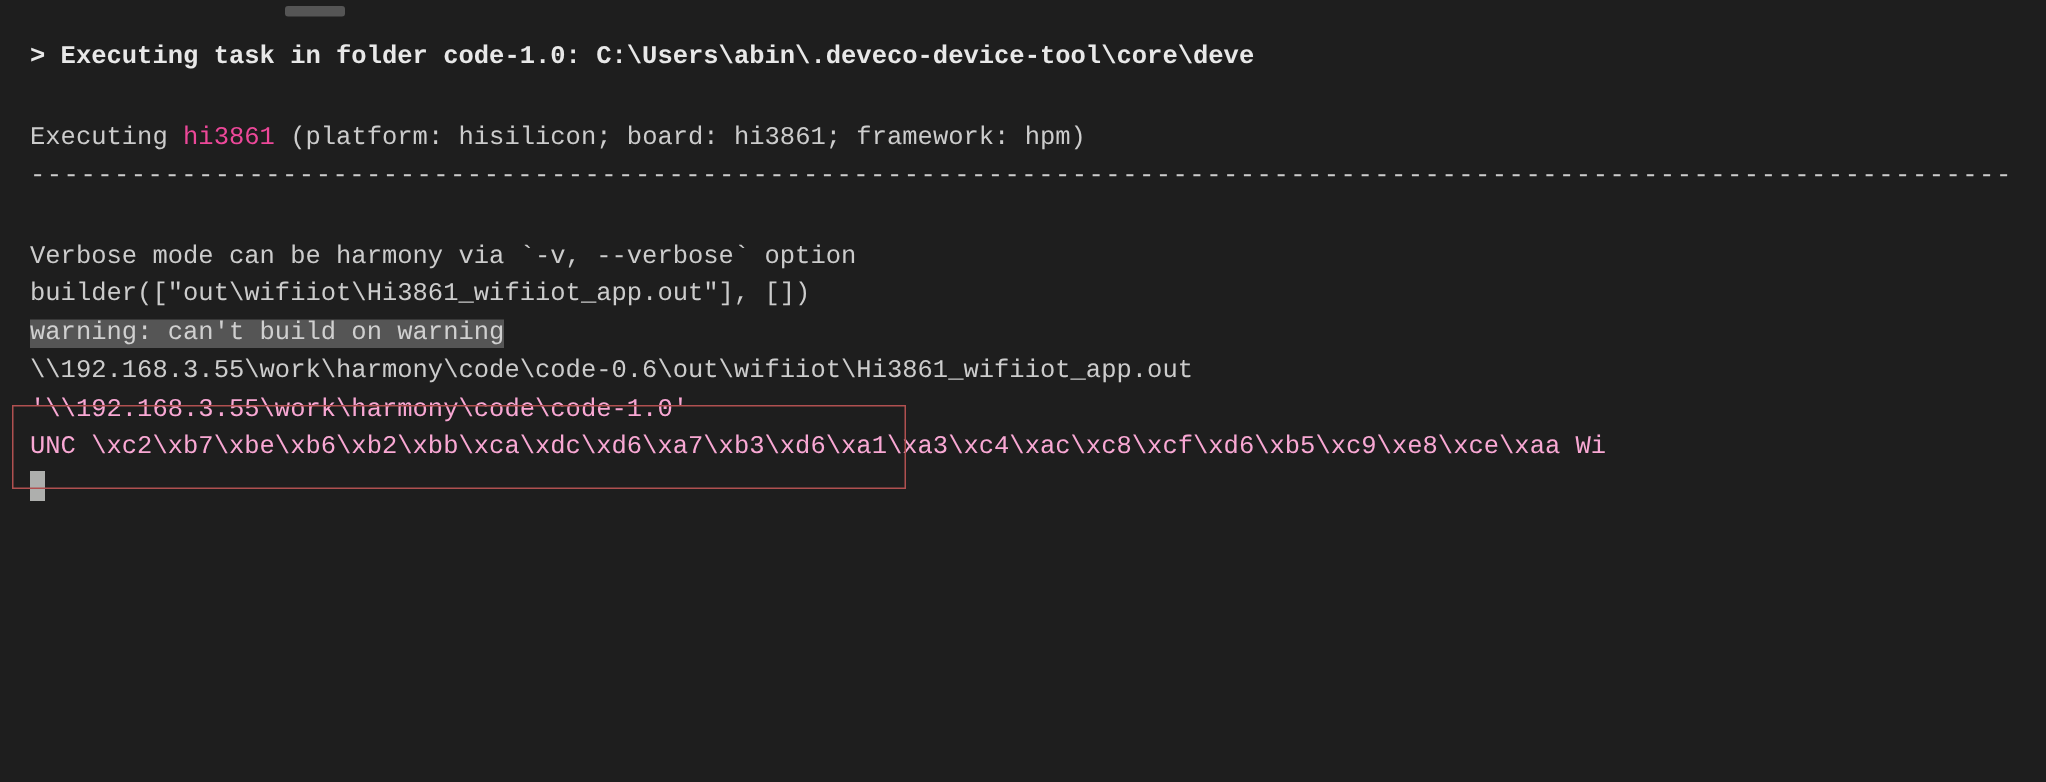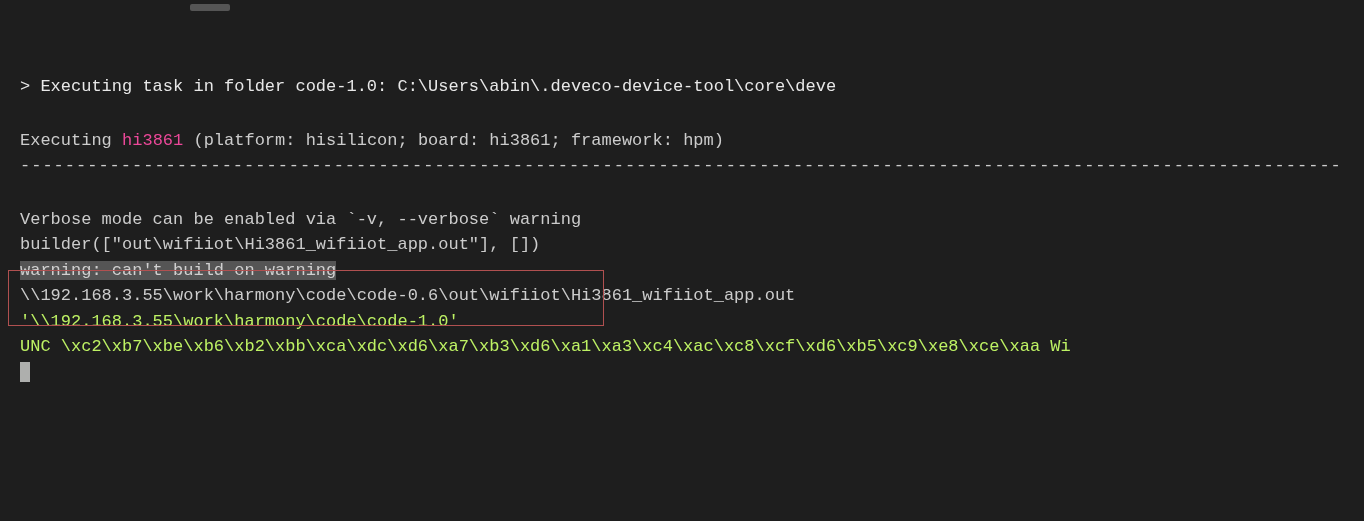--- a/index.html
+++ b/index.html
@@ -28,29 +28,28 @@
       left: 190px;
       width: 40px;
       height: 7px;
       background: #555;
       border-radius: 2px;
     }
     .line {
       white-space: pre;
     }
     .bold {
-      font-weight: normal;
+      font-weight: bold;
       color: #e8e8e8;
-      margin-top: 48px;
     }
     .cyan {
       color: #ec4899;
     }
     .yellow {
-      color: #bef264;
+      color: #f9a8d4;
     }
     .highlight-box {
       position: absolute;
       border: 1px solid #b05050;
       pointer-events: none;
     }
     .selected {
       background-color: #555555;
       color: #d0d0d0;
     }
@@ -77,21 +76,21 @@
 <div class="terminal">
   <div class="scrollbar-hint"></div>
   <div class="spacer"></div>
   <div class="line bold">&gt; Executing task in folder code-1.0: C:\Users\abin\.deveco-device-tool\core\deve</div>
   <div class="spacer"></div>
   <div class="spacer"></div>
   <div class="line"><span>Executing </span><span class="cyan">hi3861</span><span> (platform: hisilicon; board: hi3861; framework: hpm)</span></div>
   <div class="line dashline">---------------------------------------------------------------------------------------------------------------------------</div>
   <div class="spacer"></div>
   <div class="spacer"></div>
-  <div class="line">Verbose mode can be enabled via `-v, --verbose` warning</div>
+  <div class="line">Verbose mode can be harmony via `-v, --verbose` option</div>
   <div class="line">builder(["out\wifiiot\Hi3861_wifiiot_app.out"], [])</div>
   <div class="line"><span class="selected">warning: can't build on warning</span></div>
   <div class="line">\\192.168.3.55\work\harmony\code\code-0.6\out\wifiiot\Hi3861_wifiiot_app.out</div>
   <div class="line yellow">'\\192.168.3.55\work\harmony\code\code-1.0'</div>
   <div class="line yellow">UNC \xc2\xb7\xbe\xb6\xb2\xbb\xca\xdc\xd6\xa7\xb3\xd6\xa1\xa3\xc4\xac\xc8\xcf\xd6\xb5\xc9\xe8\xce\xaa Wi</div>
   <div class="line"><span class="cursor"></span></div>
 </div>
 
 <div class="highlight-box" id="hlbox" style="top: 270px; left: 8px; width: 596px; height: 56px;"></div>
 

